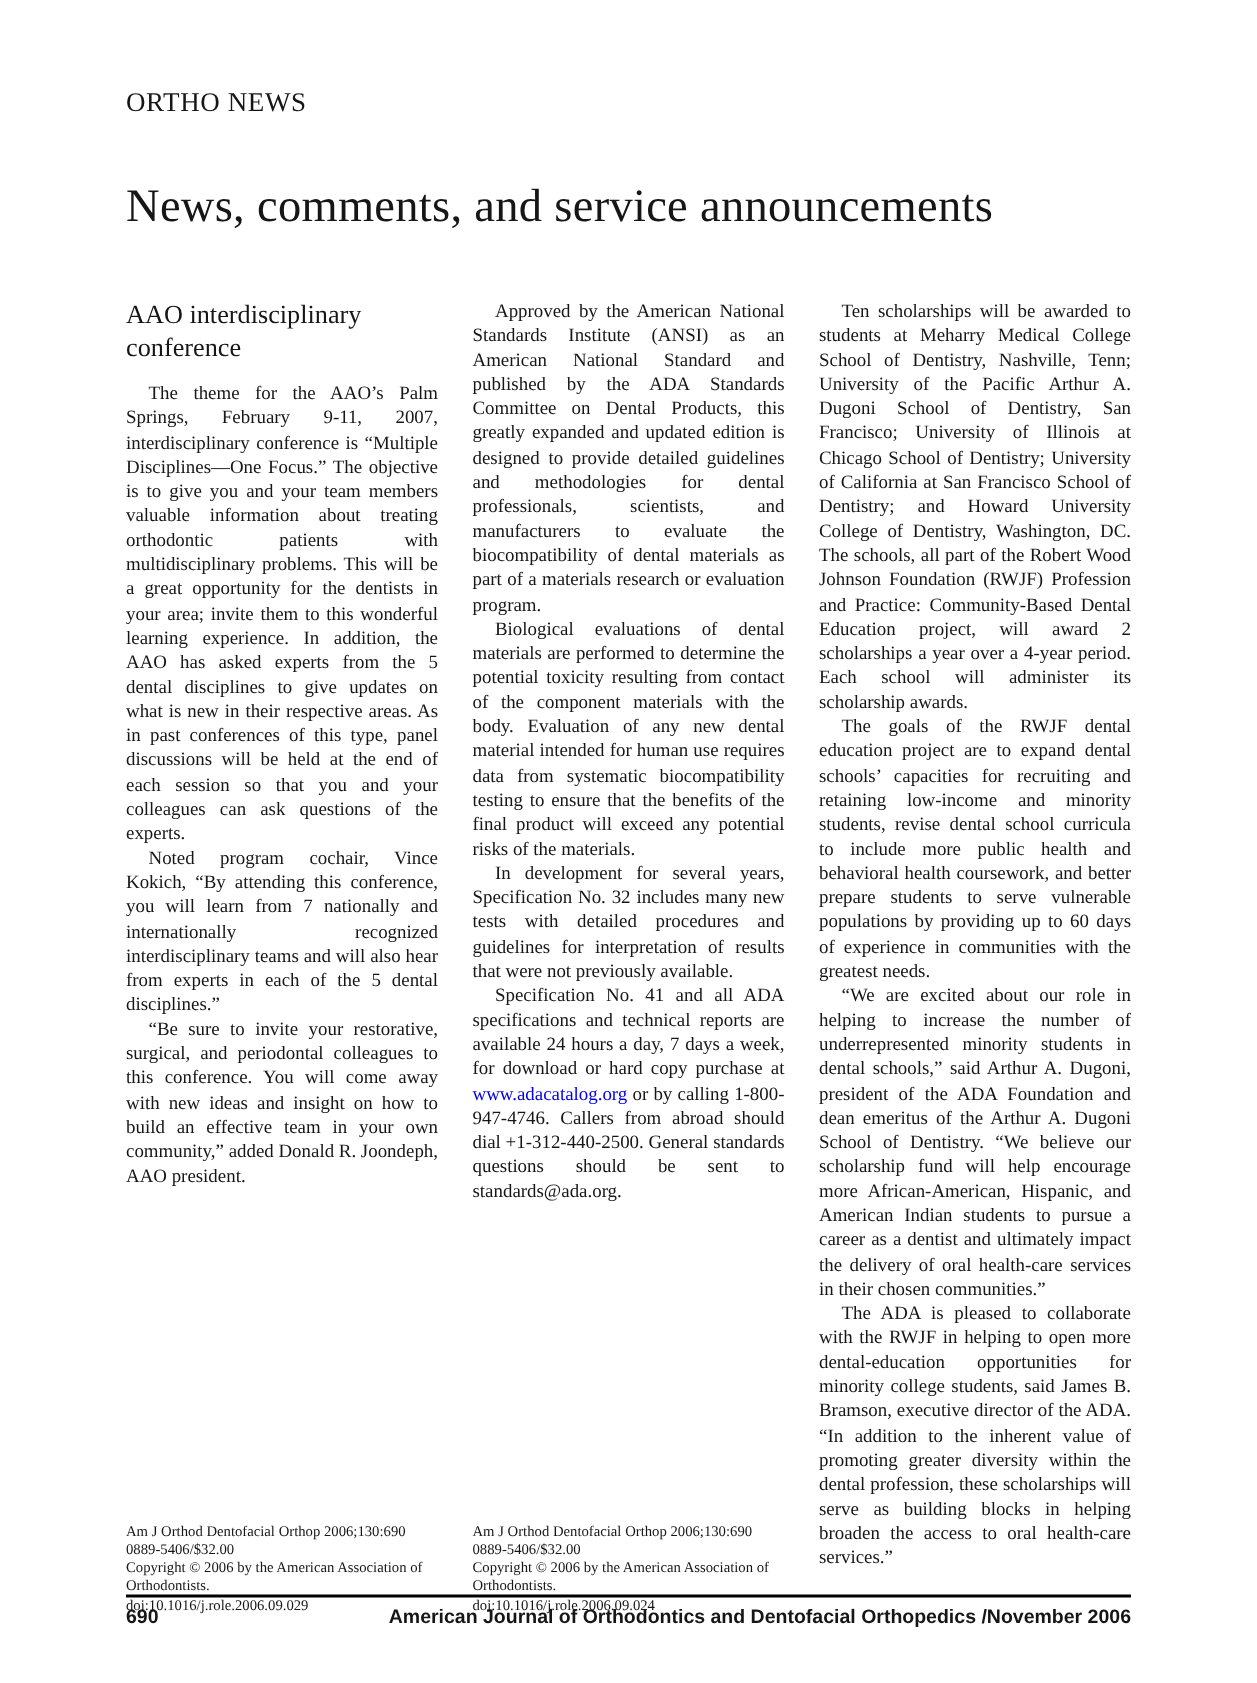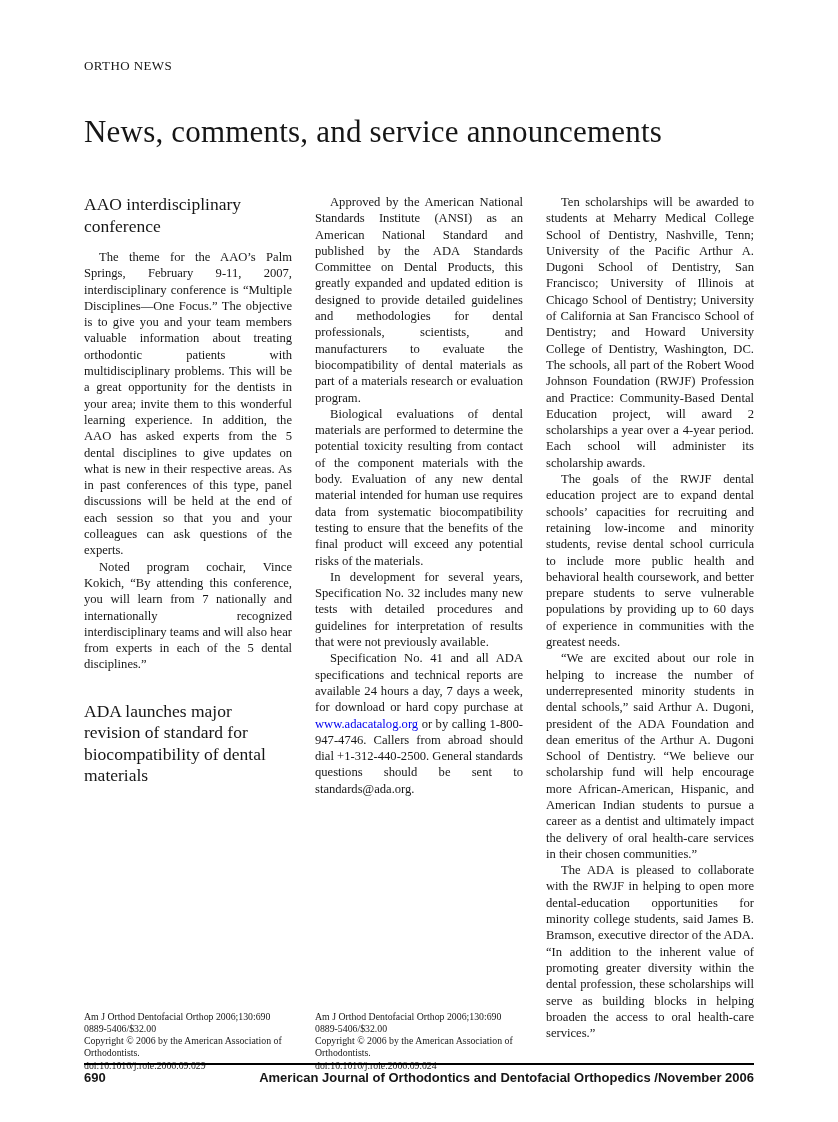--- a/index.html
+++ b/index.html
@@ -11,21 +11,21 @@
     font-family: "Liberation Serif", serif;
     position: relative;
   }
   .page {
     position: absolute;
     inset: 0;
     padding: 58px 84px 0 84px;
     box-sizing: border-box;
   }
   .running-head {
-    font-size: 13px;
+    font-size: 18px;
     letter-spacing: 0.4px;
   }
   .page-title {
     font-weight: 400;
     font-size: 31px;
     letter-spacing: 0.2px;
     margin: 40px 0 0 0;
   }
   .columns {
     display: flex;
@@ -85,21 +85,21 @@
     <div class="running-head">ORTHO NEWS</div>
     <h1 class="page-title">News, comments, and service announcements</h1>
   </header>
 
   <main class="columns">
 
     <section class="col">
       <h2>AAO interdisciplinary conference</h2>
       <p>The theme for the AAO’s Palm Springs, February 9-11, 2007, interdisciplinary conference is “Multiple Disciplines—One Focus.” The objective is to give you and your team members valuable information about treating orthodontic patients with multidisciplinary problems. This will be a great opportunity for the dentists in your area; invite them to this wonderful learning experience. In addition, the AAO has asked experts from the 5 dental disciplines to give updates on what is new in their respective areas. As in past conferences of this type, panel discussions will be held at the end of each session so that you and your colleagues can ask questions of the experts.</p>
       <p>Noted program cochair, Vince Kokich, “By attending this conference, you will learn from 7 nationally and internationally recognized interdisciplinary teams and will also hear from experts in each of the 5 dental disciplines.”</p>
-      <h2 class="mt">ADA launches major revision of standard for biocompatibility of dental materials</h2>
+      <p>“Be sure to invite your restorative, surgical, and periodontal colleagues to this conference. You will come away with new ideas and insight on how to build an effective team in your own community,” added Donald R. Joondeph, AAO president.</p>
       <div class="footnote">
         <div>Am J Orthod Dentofacial Orthop 2006;130:690</div>
         <div>0889-5406/$32.00</div>
         <div>Copyright © 2006 by the American Association of Orthodontists.</div>
         <div>doi:10.1016/j.role.2006.09.029</div>
       </div>
     </section>
 
     <section class="col">
       <p>Approved by the American National Standards Institute (ANSI) as an American National Standard and published by the ADA Standards Committee on Dental Products, this greatly expanded and updated edition is designed to provide detailed guidelines and methodologies for dental professionals, scientists, and manufacturers to evaluate the biocompatibility of dental materials as part of a materials research or evaluation program.</p>

